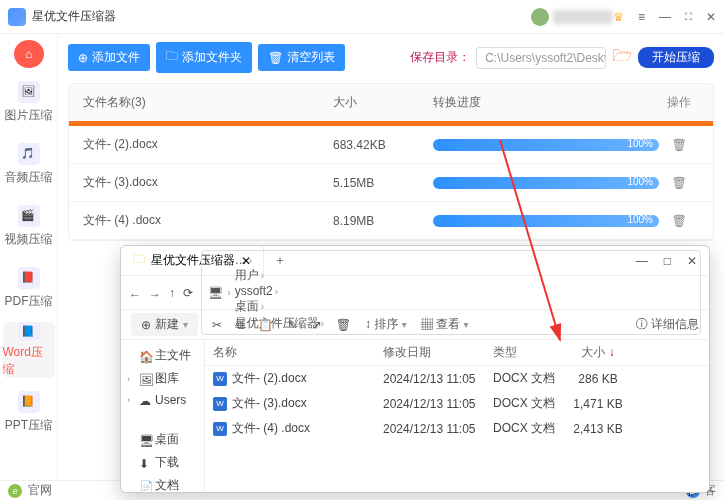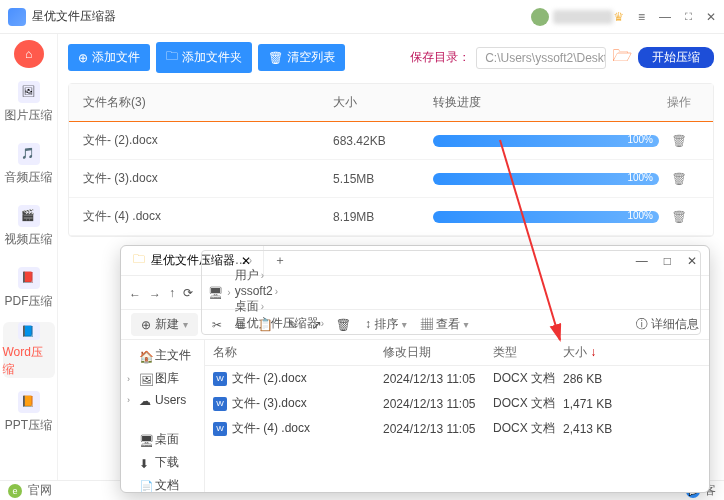--- a/index.html
+++ b/index.html
@@ -23,21 +23,21 @@
 .main{flex:1;padding:8px 10px;position:relative}
 .toolbar{display:flex;align-items:center;gap:6px;margin-bottom:10px}
 .tbtn{background:#2f91ff;color:#fff;border-radius:3px;padding:5px 10px;display:flex;align-items:center;gap:4px;cursor:pointer}
 .savewrap{margin-left:auto;display:flex;align-items:center;gap:6px}
 .savelbl{color:#be185d}
 .savepath{border:1px solid #ddd;border-radius:3px;padding:3px 8px;color:#999;width:130px;white-space:nowrap;overflow:hidden}
 .folderbtn{color:#ff7b3b;font-size:16px;cursor:pointer}
 .startbtn{background:#1d4ed8;color:#fff;padding:2px 14px;border-radius:9px;cursor:pointer}
 .table{border:1px solid #eee;border-radius:4px}
 .thead,.trow{display:flex;align-items:center;padding:10px 14px}
-.thead{background:#fafafa;color:#666;border-bottom:1px solid #f97316}
+.thead{background:#fafafa;color:#666;border-bottom:5px solid #f97316}
 .trow{border-bottom:1px solid #f3f3f3;color:#555}
 .cname{flex:0 0 250px}
 .csize{flex:0 0 100px}
 .cprog{flex:1;display:flex;align-items:center;gap:6px}
 .cop{flex:0 0 40px;text-align:center;color:#888}
 .pbar{flex:1;height:12px;border-radius:7px;background:linear-gradient(90deg,#2f91ff,#6ab3ff);position:relative}
 .pbar .pct{position:absolute;right:6px;top:-1px;color:#fff;font-size:10px}
 .footer{position:absolute;bottom:0;left:0;right:0;height:20px;border-top:1px solid #eee;display:flex;align-items:center;padding:0 8px;gap:6px;color:#666;font-size:11px}
 .footer .dot{width:14px;height:14px;border-radius:50%;background:#8bc34a;display:flex;align-items:center;justify-content:center;color:#fff;font-size:9px}
 .footer .right{margin-left:auto;display:flex;align-items:center;gap:4px}
@@ -60,21 +60,21 @@
 .exsideitem{display:flex;align-items:center;gap:4px;padding:3px 4px;color:#444;white-space:nowrap;font-size:11px}
 .exsideitem .caret{color:#888;font-size:9px;width:8px}
 .exsideitem .fico{width:12px;height:12px;display:inline-block}
 .exlist{flex:1;overflow:hidden}
 .exhead,.exrow{display:flex;align-items:center;padding:4px 8px}
 .exhead{color:#666;border-bottom:1px solid #eee}
 .exrow{color:#444}
 .ecn{flex:0 0 170px;display:flex;align-items:center;gap:5px}
 .ecd{flex:0 0 110px}
 .ect{flex:0 0 70px}
-.ecs{flex:0 0 70px;text-align:left}
+.ecs{flex:0 0 70px;text-align:center}
 .wico{width:14px;height:14px;background:#2f6fd1;border-radius:2px;display:inline-flex;align-items:center;justify-content:center;color:#fff;font-size:8px}
 
 .arrow{position:absolute;left:310px;top:130px;width:300px;height:270px;pointer-events:none;z-index:50}
 </style>
 </head>
 <body>
 
 <div class="titlebar">
   <span class="logo"></span>
   <span class="title">星优文件压缩器</span>

